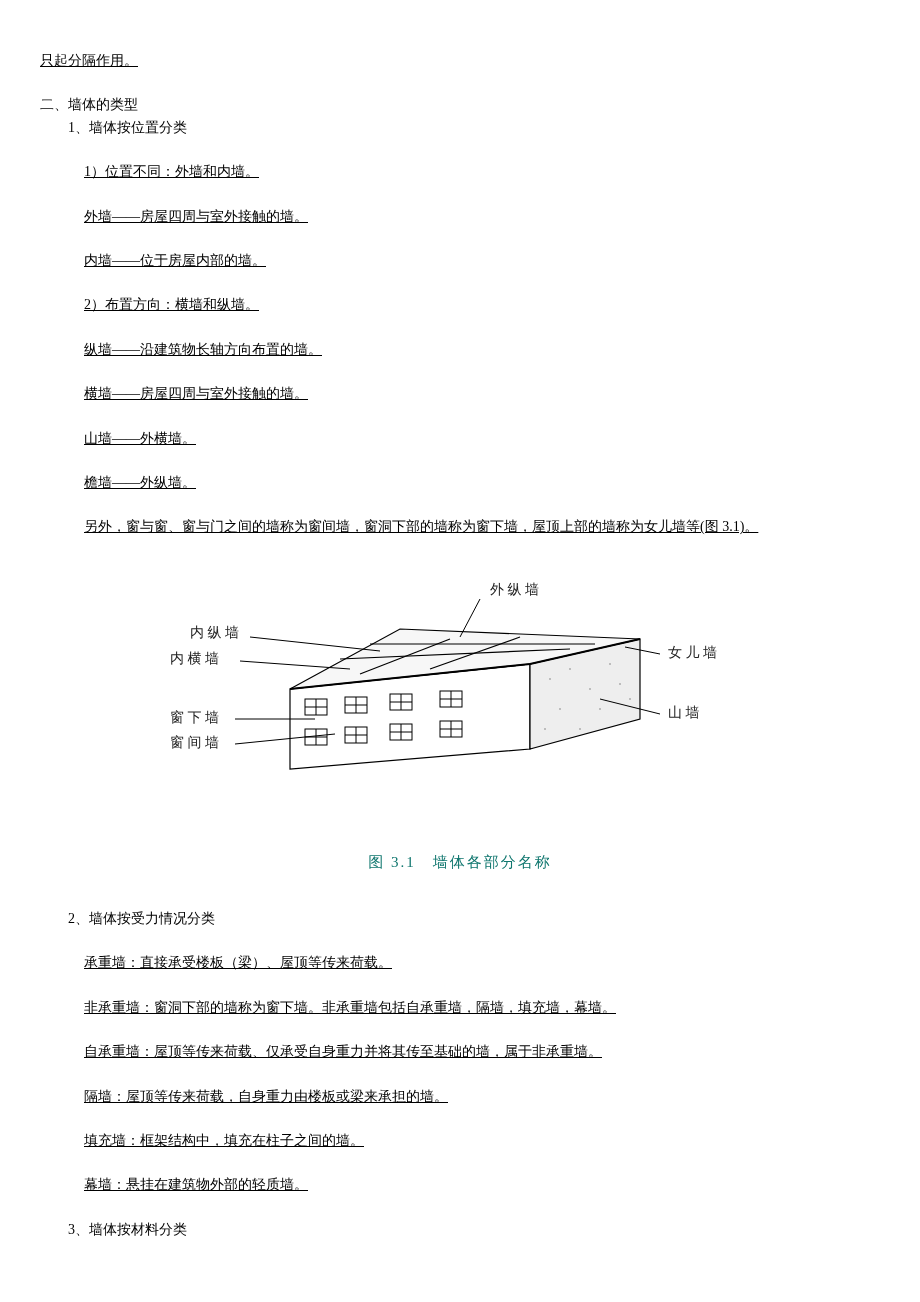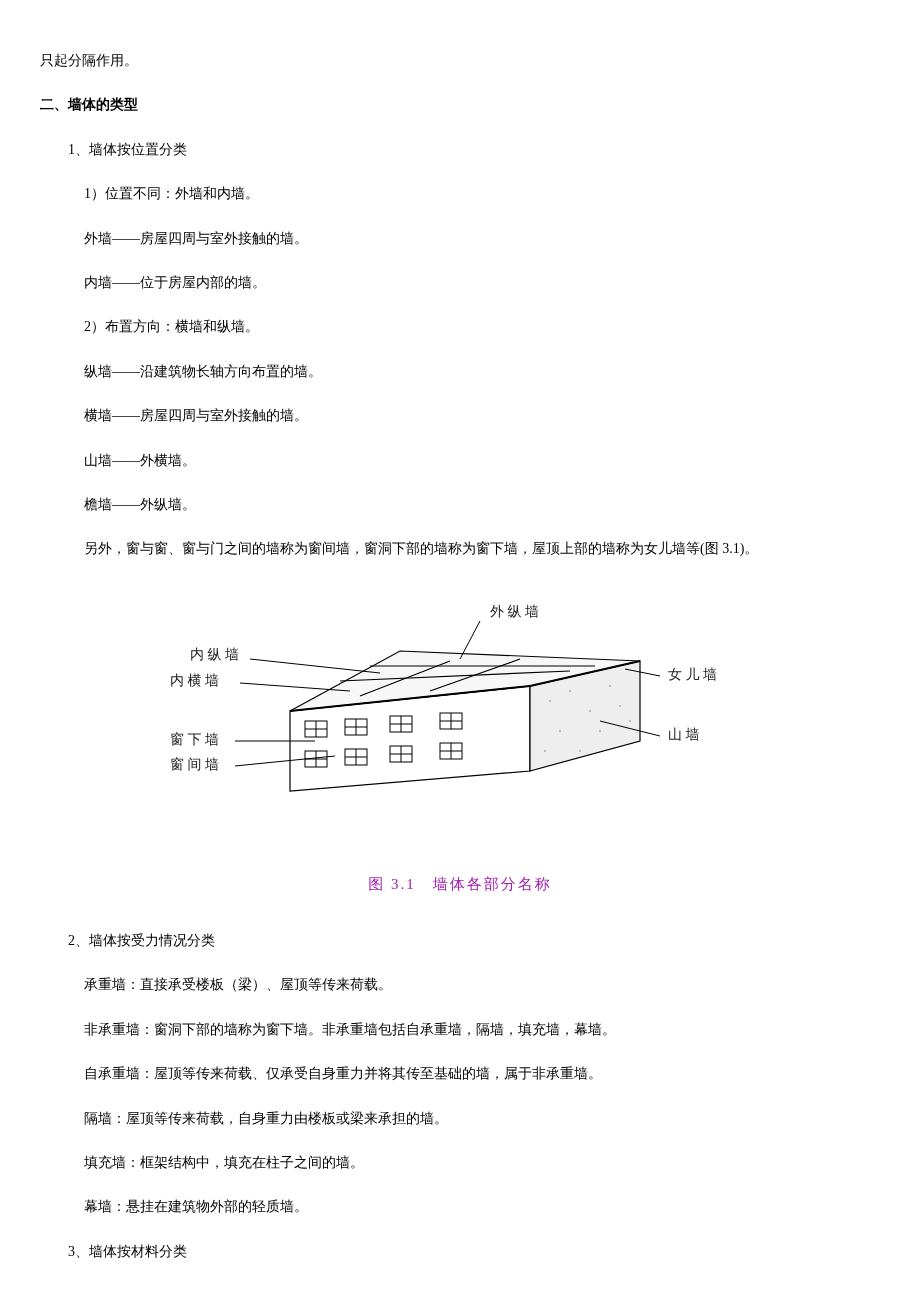--- a/index.html
+++ b/index.html
@@ -7,47 +7,47 @@
       width: 920px;
       background: #fff;
       font-family: "SimSun", "宋体", serif;
       font-size: 14px;
       color: #000;
       padding: 50px 40px 40px 40px;
       line-height: 1.6;
     }
     .para {
       margin-bottom: 22px;
+      text-decoration: underline;
     }
     .para-first {
       margin-left: 0;
     }
     .heading-bold {
-      font-weight: bold;
-      margin-bottom: 22px;
+      font-weight: normal;
     }
     .indent-2 {
       margin-left: 44px;
     }
     .sub-bold {
       font-weight: normal;
       margin-left: 28px;
       margin-bottom: 22px;
     }
     .figure-container {
       margin: 30px auto 20px auto;
       text-align: center;
     }
     .figure-svg {
       display: inline-block;
     }
     .figure-caption {
       font-size: 15px;
       margin-top: 14px;
-      color: #a21caf;
+      color: #0f766e;
       letter-spacing: 2px;
     }
     .fig-label {
       font-family: "SimSun", serif;
       font-size: 14px;
       fill: #222;
     }
   </style>
 </head>
 <body>

